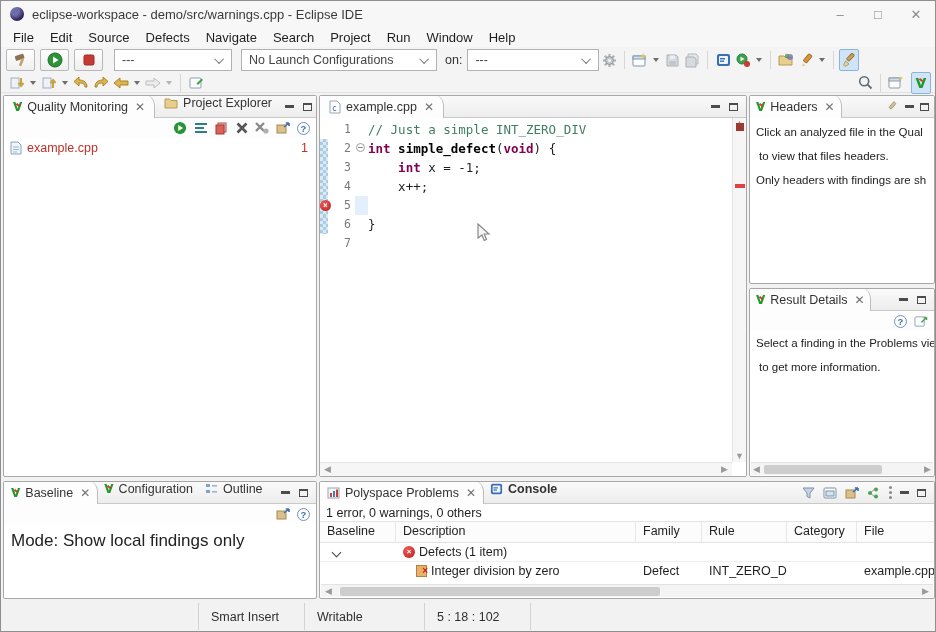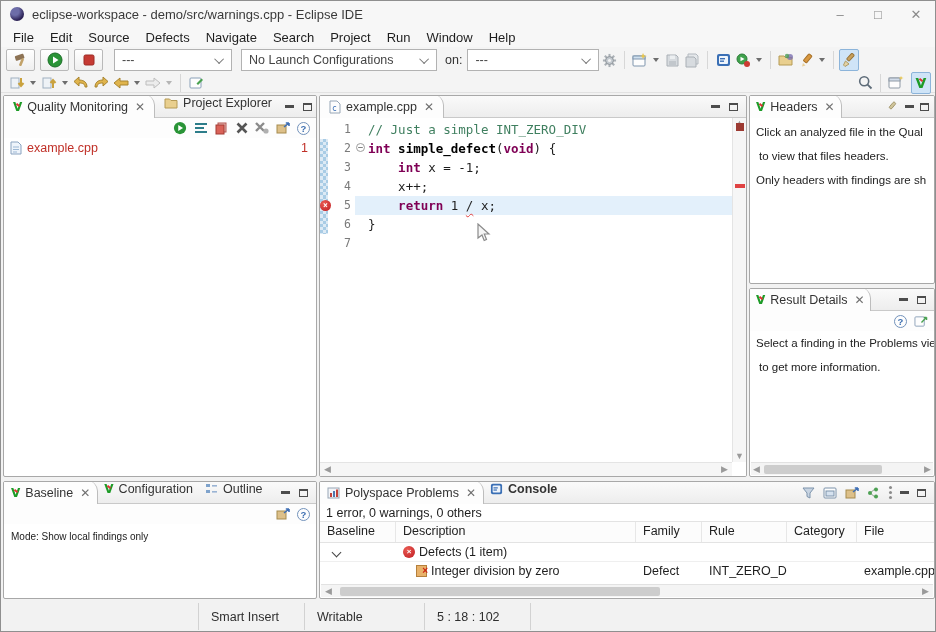--- a/index.html
+++ b/index.html
@@ -452,21 +452,20 @@
             <span class="c-num">4</span>
             <span class="c-fold"></span>
             <span class="c-code"><span class="tok-p">    x++;</span></span>
           </div>
           <div class="code-line hl">
             <span class="c-margin strip">
               <span class="err-dot">×</span>
             </span>
             <span class="c-num">5</span>
             <span class="c-fold"></span>
-            <span class="c-code"><span class="tok-p">    </span><span class="tok-k">return</span><span class="tok-p"> 1 </span><span class="tok-s">/</span><span class="tok-p"> x;</span></span>
           </div>
           <div class="code-line">
             <span class="c-margin strip"></span>
             <span class="c-num">6</span>
             <span class="c-fold"></span>
             <span class="c-code"><span class="tok-p">}</span></span>
           </div>
           <div class="code-line">
             <span class="c-margin"></span>
             <span class="c-num">7</span>
@@ -564,21 +563,21 @@
         <span class="ico-max"></span>
       </span>
     </div>
     <div class="view-toolbar">
       <svg width="14" height="12" viewBox="0 0 14 12">
         <rect x="1" y="3" width="9" height="8" fill="#ddc089" stroke="#a68b4e"></rect>
         <path d="M8 5 L13 1 M13 1 H9.8 M13 1 V4" stroke="#3f6fb5" stroke-width="1.6" fill="none"></path>
       </svg>
       <span class="help-circ">?</span>
     </div>
-    <div style="padding:7px 0 0 7px;font-size:10px;color:#222;">Mode: Show local findings only</div>
+    <div style="padding:7px 0 0 7px;font-size:17px;color:#222;">Mode: Show local findings only</div>
   </div>
 
   <div class="view" style="left:318px;top:480px;width:616px;height:118px;">
     <div class="tabbar">
       <span class="tab active" style="padding:0 7px;">
         <svg width="13" height="12" viewBox="0 0 13 12">
           <rect x="1" y="1" width="11" height="10" fill="#f3f5f8" stroke="#98a6b5"></rect>
           <rect x="3" y="6" width="2" height="4" fill="#c4423a"></rect>
             <rect x="6" y="4" width="2" height="6" fill="#4d78b0"></rect>
             <rect x="9" y="2.5" width="2" height="7.5" fill="#c4423a"></rect>

